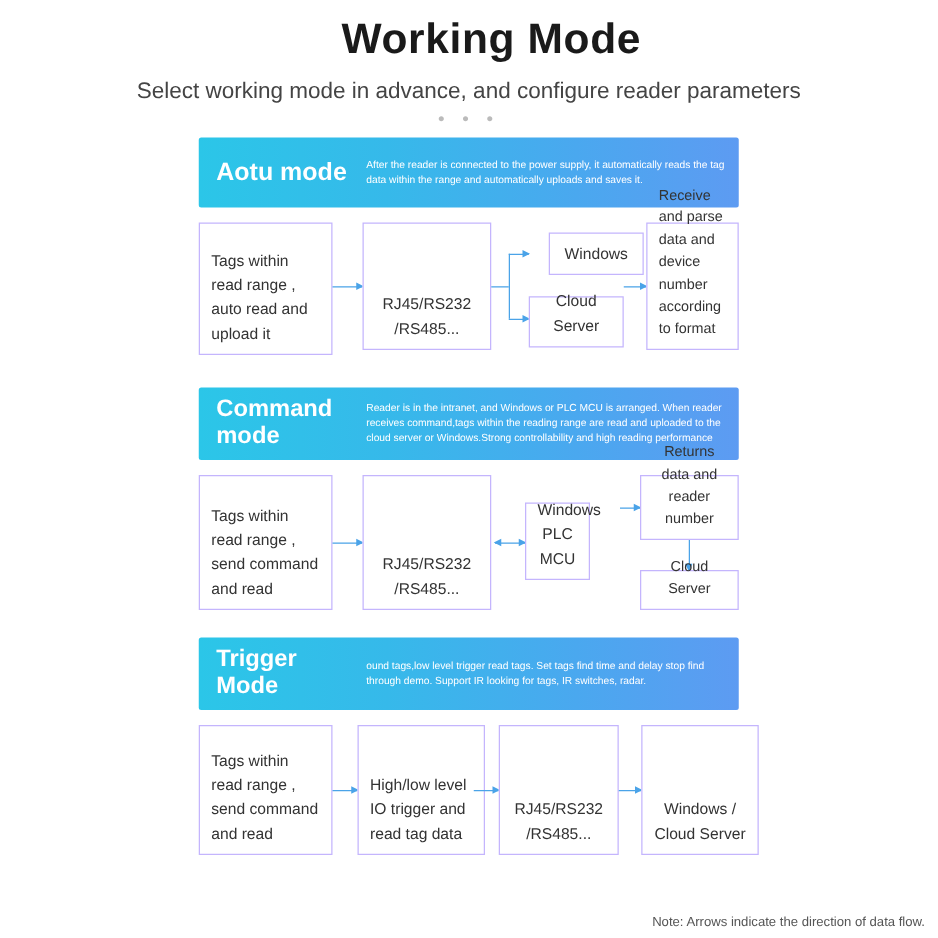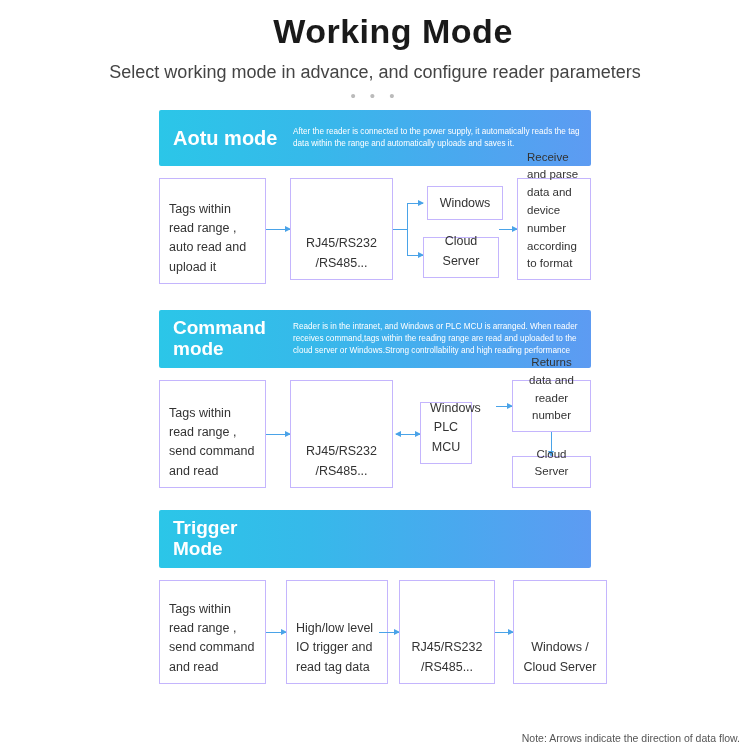--- a/index.html
+++ b/index.html
@@ -199,21 +199,21 @@
 
       <div class="box center" style="left:131px; top:0px; width:103px; height:102px;">
         <span class="txt">RJ45/RS232 /RS485...</span>
       </div>
 
       <div class="stub" style="left:234px; top:51px; width:14px;"></div>
       <div class="branch-bar" style="left:248px; top:25px; height:52px;"></div>
       <div class="stub head" style="left:248px; top:25px; width:16px;"></div>
       <div class="stub head" style="left:248px; top:77px; width:16px;"></div>
 
-      <div class="box center" style="left:268px; top:8px; width:76px; height:34px;">
+      <div class="box center" style="left:280px; top:8px; width:76px; height:34px;">
         <span class="txt">Windows</span>
       </div>
 
       <div class="box center" style="left:264px; top:59px; width:76px; height:41px;">
         <span class="txt">Cloud Server</span>
       </div>
 
       <div class="arrow" style="left:340px; top:51px; width:18px;"></div>
 
       <div class="box" style="left:358px; top:0px; width:74px; height:102px; font-size:11.5px;">
@@ -256,20 +256,21 @@
 
       <div class="box center" style="left:353px; top:76px; width:79px; height:32px; font-size:11.5px;">
         <span class="txt">Cloud Server</span>
       </div>
     </div>
   </div>
 
   <div class="section" style="margin-top:18px;">
     <div class="banner" style="height:58px;">
       <div class="banner-title two-line">Trigger Mode</div>
+      <div class="banner-desc">ound tags,low level trigger read tags. Set tags find time and delay stop find through demo. Support IR looking for tags, IR switches, radar.</div>
     </div>
 
     <div class="flow" style="height:112px;">
 
       <div class="box" style="left:0px; top:0px; width:107px; height:104px;">
         <span class="txt">Tags within read range , send command and read</span>
       </div>
       <div class="arrow" style="left:107px; top:52px; width:20px;"></div>
 
       <div class="box" style="left:127px; top:0px; width:102px; height:104px;">

